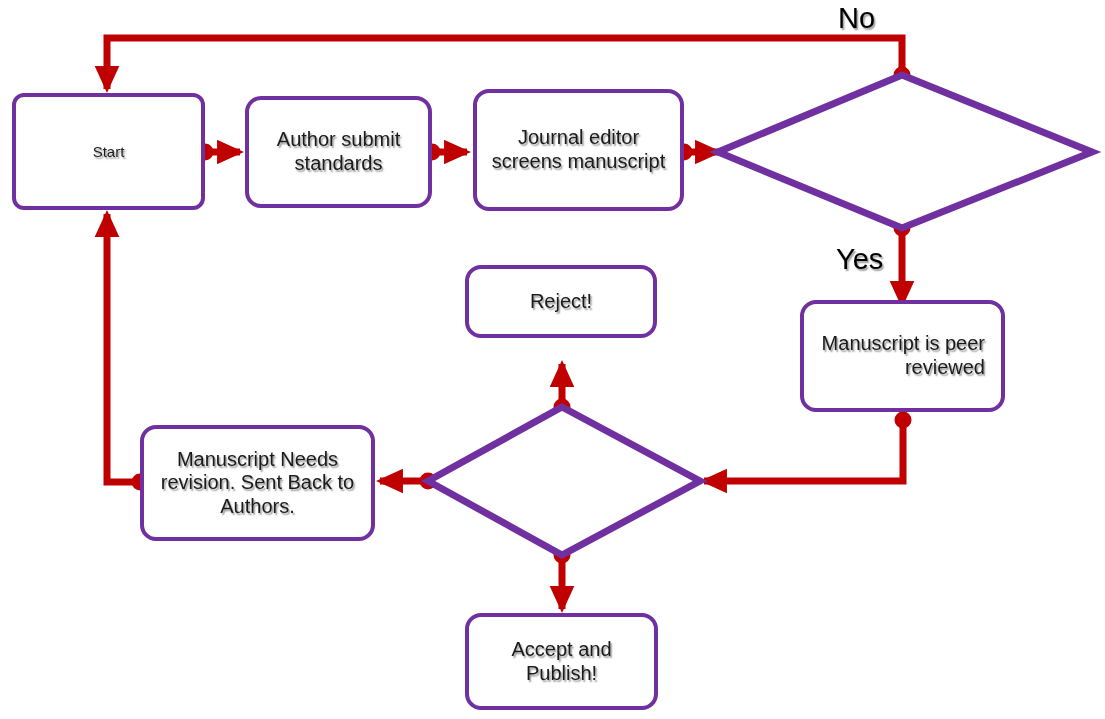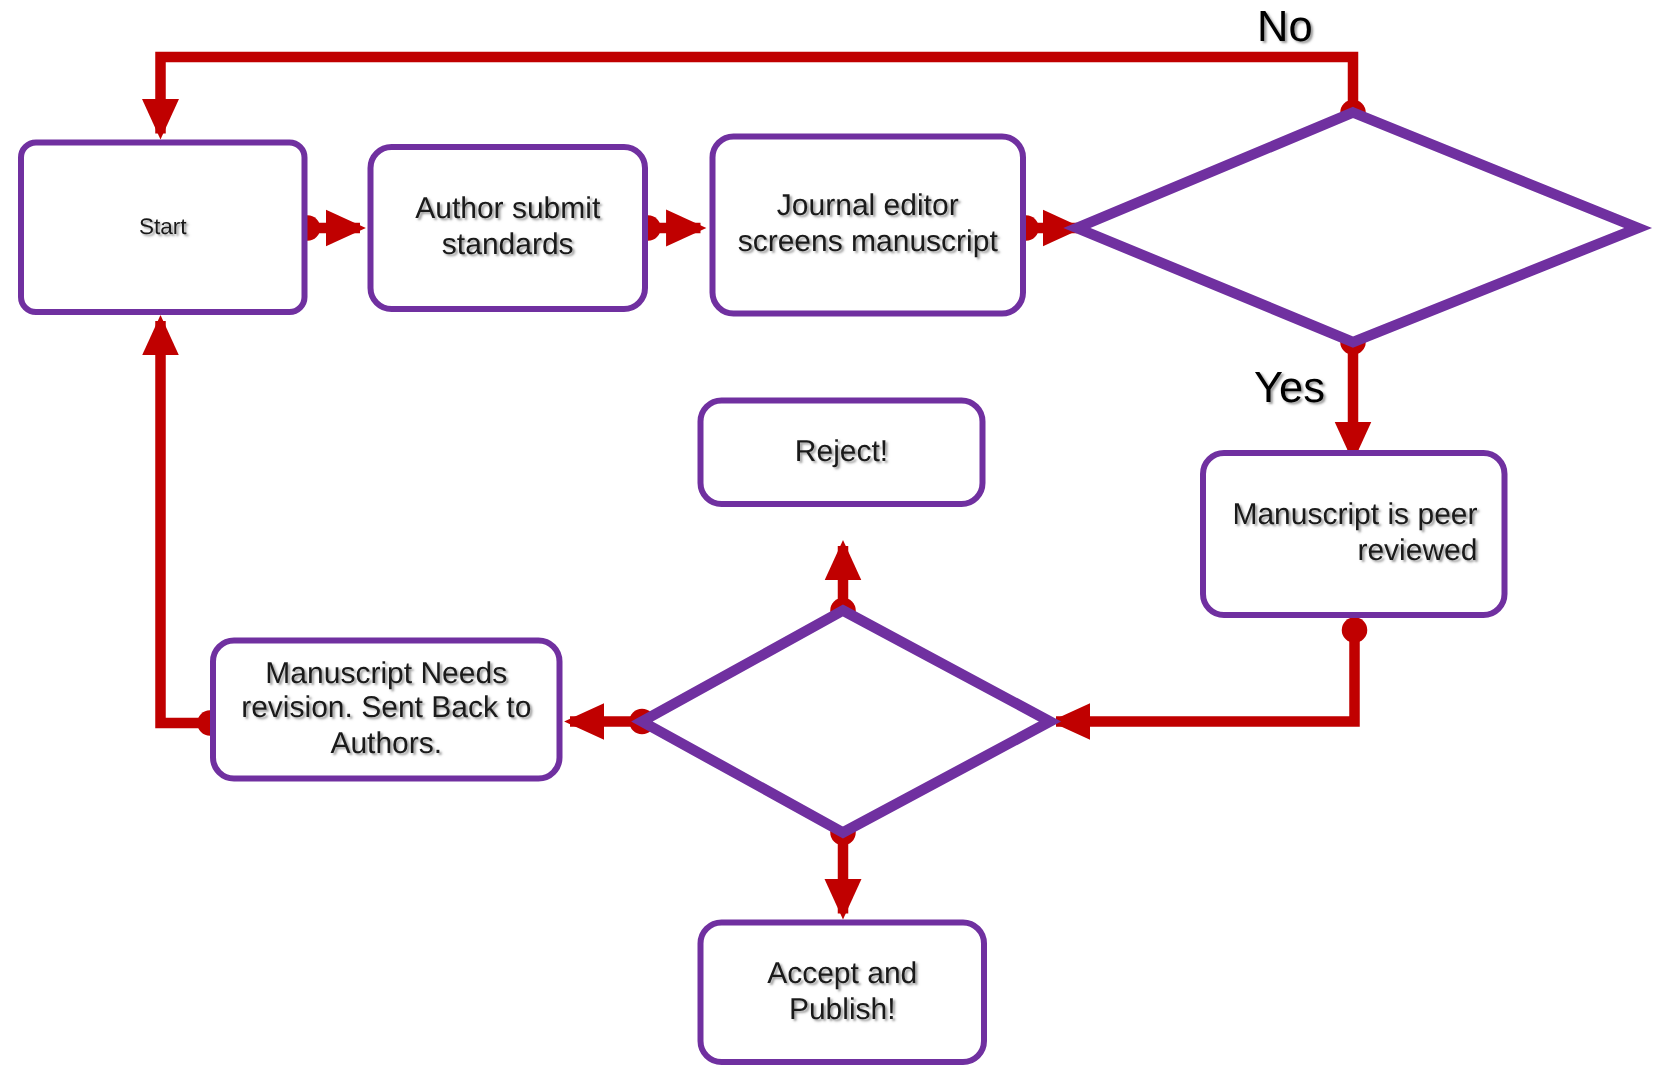--- a/index.html
+++ b/index.html
@@ -125,21 +125,21 @@
   </div>
 
   <div class="node process" style="left:800px; top:300px; width:205px; height:112px; font-size:20px; padding:0 16px;text-align:right;">
     <span>Manuscript is peer reviewed</span>
   </div>
 
   <div class="node process" style="left:465px; top:265px; width:192px; height:73px; font-size:20px;">
     <span>Reject!</span>
   </div>
 
-  <div class="node process" style="left:140px; top:425px; width:235px; height:96px; font-size:20px; padding:0 12px;">
+  <div class="node process" style="left:140px; top:425px; width:235px; height:116px; font-size:20px; padding:0 12px;">
     <span>Manuscript Needs revision. Sent Back to Authors.</span>
   </div>
 
   <div class="node process" style="left:465px; top:613px; width:193px; height:97px; font-size:20px; padding:16px 18px;">
     <span>Accept and Publish!</span>
   </div>
 
 
 
   <div class="edge-label" style="left:838px; top:2px; font-size:29px;">No</div>

